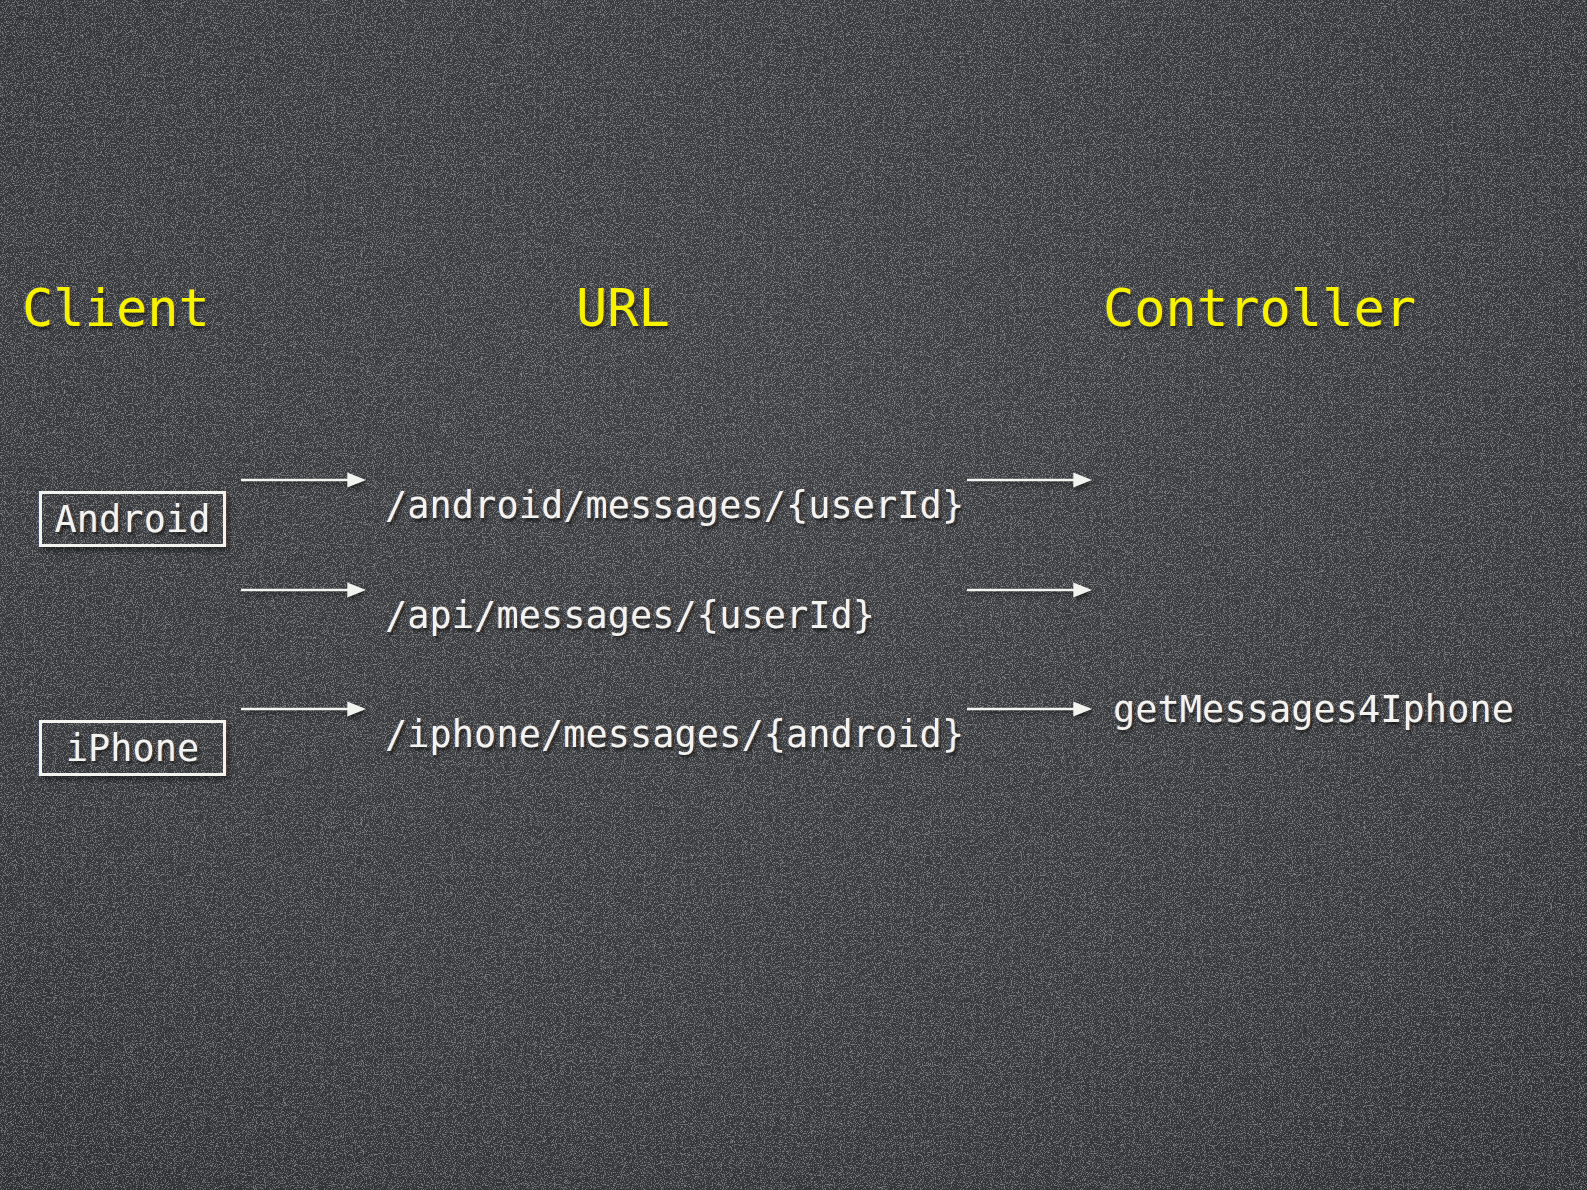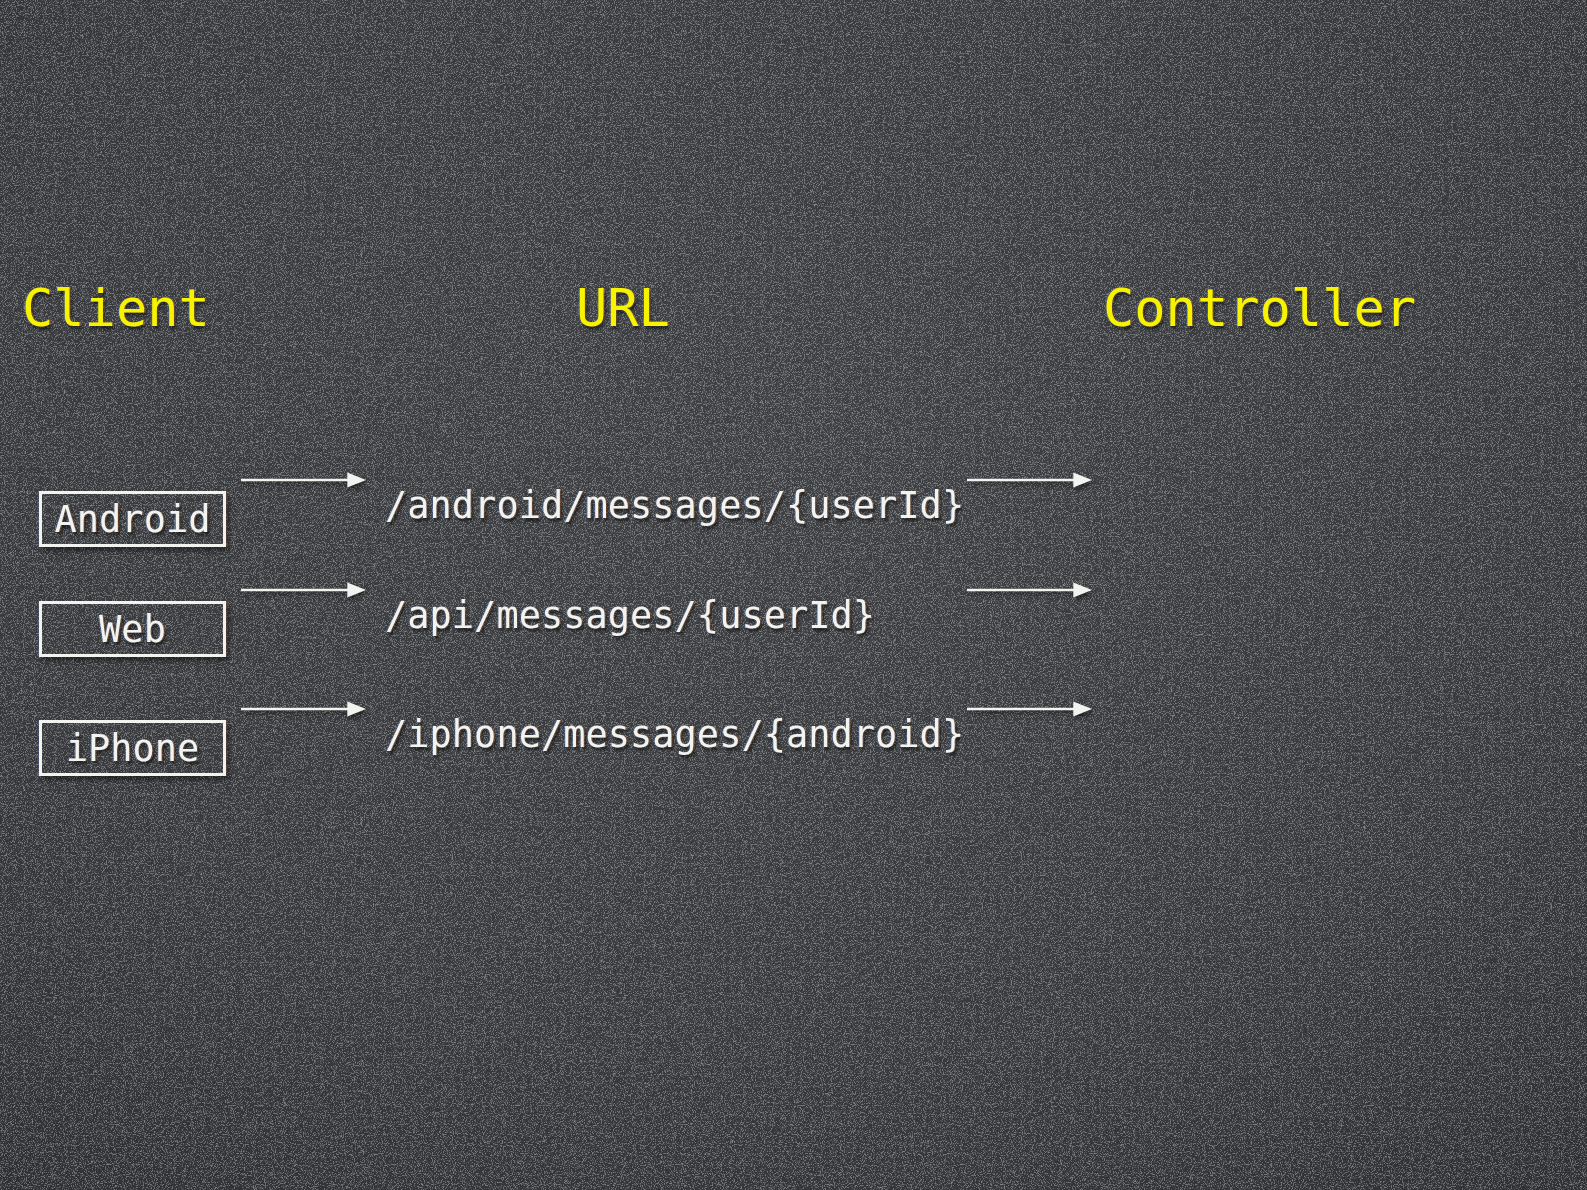--- a/index.html
+++ b/index.html
@@ -136,23 +136,20 @@
         <polygon points="109,4.5 128,12 109,19.5"></polygon>
     </svg>
     <div class="mono-txt url-text">/android/messages/{userId}</div>
     <svg class="arrow arrow-right" viewBox="0 0 130 24">
       <line x1="1" y1="12" x2="112" y2="12"></line>
         <polygon points="109,4.5 128,12 109,19.5"></polygon>
     </svg>
   </div>
 
   <div class="row row-1">
-    <div class="client-box">
-      <span class="mono-txt">Web</span>
-    </div>
     <svg class="arrow arrow-left" viewBox="0 0 130 24">
       <line x1="1" y1="12" x2="112" y2="12"></line>
         <polygon points="109,4.5 128,12 109,19.5"></polygon>
     </svg>
     <div class="mono-txt url-text">/api/messages/{userId}</div>
     <svg class="arrow arrow-right" viewBox="0 0 130 24">
       <line x1="1" y1="12" x2="112" y2="12"></line>
         <polygon points="109,4.5 128,12 109,19.5"></polygon>
     </svg>
   </div>
@@ -163,15 +160,16 @@
     </div>
     <svg class="arrow arrow-left" viewBox="0 0 130 24">
       <line x1="1" y1="12" x2="112" y2="12"></line>
         <polygon points="109,4.5 128,12 109,19.5"></polygon>
     </svg>
     <div class="mono-txt url-text">/iphone/messages/{android}</div>
     <svg class="arrow arrow-right" viewBox="0 0 130 24">
       <line x1="1" y1="12" x2="112" y2="12"></line>
         <polygon points="109,4.5 128,12 109,19.5"></polygon>
     </svg>
+    <div class="mono-txt controller-text">getMessages4Iphone</div>
   </div>
 
 </div>
 
 </body></html>

